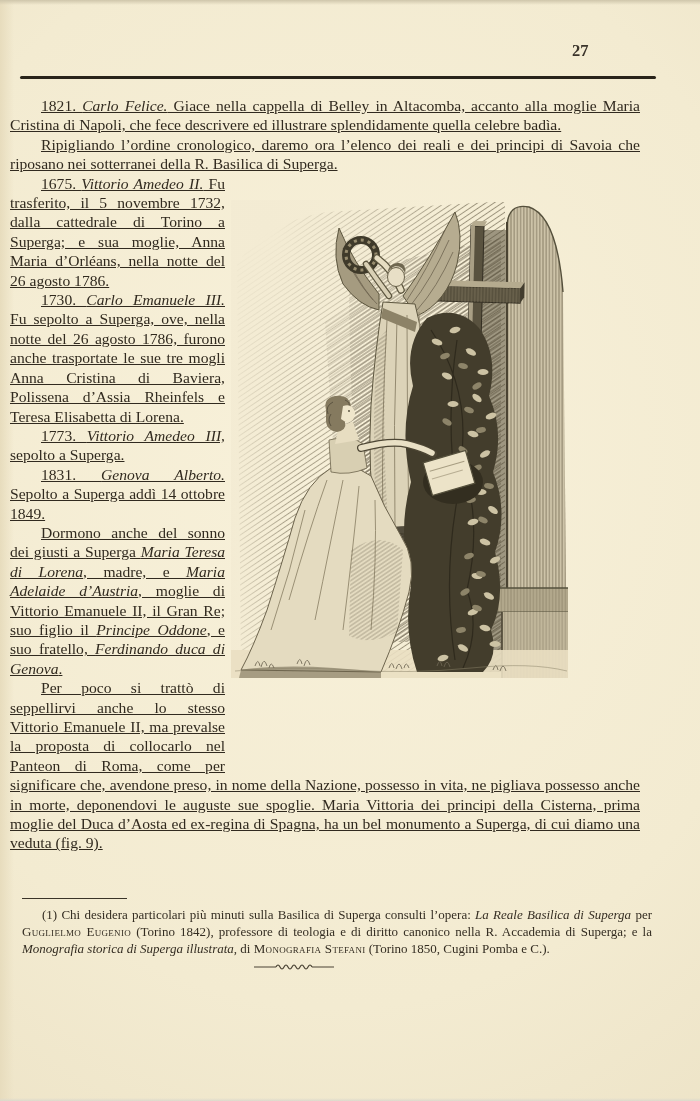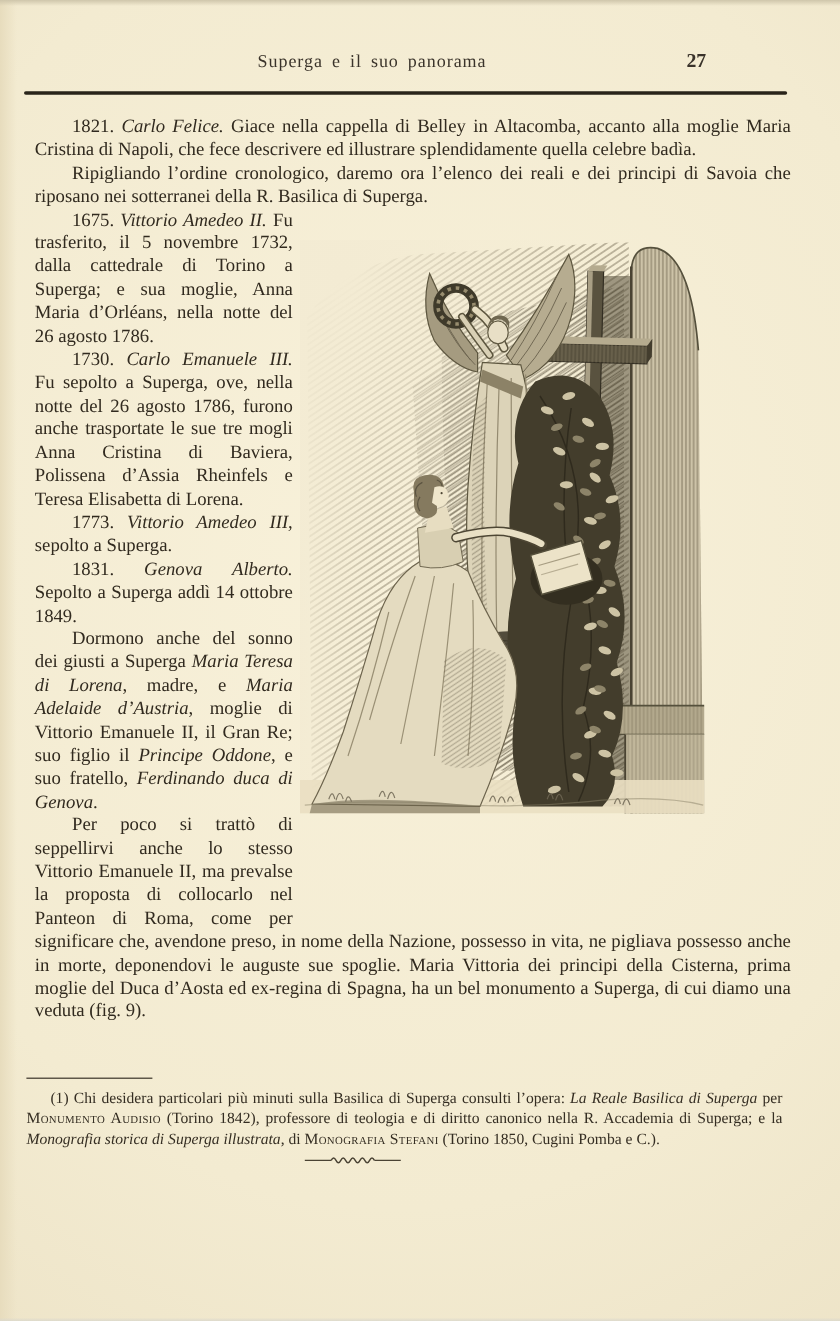--- a/index.html
+++ b/index.html
@@ -7,38 +7,37 @@
   .page{position:relative;width:700px;height:1101px;overflow:hidden;color:#312a1f;
     background:
       linear-gradient(0deg,#dcd9cc 0px,rgba(220,217,204,0) 3px),
       linear-gradient(180deg,#cfc6ab 0,rgba(207,198,171,0) 5px),
       linear-gradient(90deg,#e7dcbd 0,rgba(231,220,189,0) 14px),
       radial-gradient(120% 90% at 48% 42%, #f8f1da 0%, #f3ebd1 55%, #e9dec0 100%);}
   .running-head{position:absolute;top:44px;left:310px;transform:translateX(-50%);
     font-size:15px;letter-spacing:.8px;word-spacing:3px;color:#3a332a;white-space:nowrap;}
   .page-number{position:absolute;top:41px;left:572px;font-size:16.5px;color:#3a332a;font-weight:bold;}
   .head-rule{position:absolute;top:76px;left:20px;width:636px;height:2.6px;background:#29241a;border-radius:2px;}
-  .main{position:absolute;top:96px;left:29px;width:630px;text-align:justify;
-    font-size:15.6px;line-height:19.4px;}
+  .main{position:absolute;top:96px;left:10px;width:630px;text-align:justify;
+    font-size:15.6px;line-height:19.4px;text-decoration:underline;}
   .main p{margin:0;text-indent:31px;}
   figure.plate{float:right;width:409px;height:574px;margin:10px 0 0 6px;padding:16px 0 0 0;box-sizing:border-box;}
   .engraving{display:block;margin:0;}
   figcaption{width:380px;margin:10px 0 0 -21px;text-align:center;font-size:13.4px;line-height:17.5px;color:#3b342a;}
   .footnote{position:absolute;top:898px;left:22px;width:630px;}
   .footnote-rule{width:105px;border:0;border-top:1.3px solid #3a3428;margin:0 0 7px 0;}
   .footnote p{margin:0;font-size:13px;line-height:17px;text-align:justify;text-indent:20px;color:#342d22;}
   .sc{font-variant:small-caps;letter-spacing:.3px;}
   .tailpiece{display:block;margin:5px 0 0 230px;}
 </style>
 </head>
 <body>
 
 <div class="page">
 
-  <div class="running-head">Superga e il suo panorama</div>
   <div class="page-number">27</div>
   <div class="head-rule"></div>
 
   <div class="main">
     <p>1821. <i>Carlo Felice.</i> Giace nella cappella di Belley in Altacomba, accanto alla moglie Maria Cristina di Napoli, che fece descrivere ed illustrare splendidamente quella celebre badìa.</p>
     <p>Ripigliando l’ordine cronologico, daremo ora l’elenco dei reali e dei principi di Savoia che riposano nei sotterranei della R. Basilica di Superga.</p>
 
     <figure class="plate">
       <svg class="engraving" width="337" height="478" viewBox="0 0 337 478" role="img" aria-label="Incisione: angelo alato che depone una corona su una croce; figura femminile inginocchiata fra l’edera">
         <defs>
@@ -201,20 +200,20 @@
     <p>1675. <i>Vittorio Amedeo II.</i> Fu trasferito, il 5 novembre 1732, dalla cattedrale di Torino a Superga; e sua moglie, Anna Maria d’Orléans, nella notte del 26 agosto 1786.</p>
     <p>1730. <i>Carlo Emanuele III.</i> Fu sepolto a Superga, ove, nella notte del 26 agosto 1786, furono anche trasportate le sue tre mogli Anna Cristina di Baviera, Polissena d’Assia Rheinfels e Teresa Elisabetta di Lorena.</p>
     <p>1773. <i>Vittorio Amedeo III,</i> sepolto a Superga.</p>
     <p>1831. <i>Genova Alberto.</i> Sepolto a Superga addì 14 ottobre 1849.</p>
     <p>Dormono anche del sonno dei giusti a Superga <i>Maria Teresa di Lorena</i>, madre, e <i>Maria Adelaide d’Austria</i>, moglie di Vittorio Emanuele II, il Gran Re; suo figlio il <i>Principe Oddone</i>, e suo fratello, <i>Ferdinando duca di Genova</i>.</p>
     <p>Per poco si trattò di seppellirvi anche lo stesso Vittorio Emanuele II, ma prevalse la proposta di collocarlo nel Panteon di Roma, come per significare che, avendone preso, in nome della Nazione, possesso in vita, ne pigliava possesso anche in morte, deponendovi le auguste sue spoglie. Maria Vittoria dei principi della Cisterna, prima moglie del Duca d’Aosta ed ex-regina di Spagna, ha un bel monumento a Superga, di cui diamo una veduta (fig. 9).</p>
   </div>
 
   <div class="footnote">
     <hr class="footnote-rule">
-    <p>(1) Chi desidera particolari più minuti sulla Basilica di Superga consulti l’opera: <i>La Reale Basilica di Superga</i> per <span class="sc">Monumento Audisio</span> (Torino 1842), professore di teologia e di diritto canonico nella R. Accademia di Superga; e la <i>Monografia storica di Superga illustrata</i>, di <span class="sc">Monografia Stefani</span> (Torino 1850, Cugini Pomba e C.).</p>
+    <p>(1) Chi desidera particolari più minuti sulla Basilica di Superga consulti l’opera: <i>La Reale Basilica di Superga</i> per <span class="sc">Guglielmo Eugenio</span> (Torino 1842), professore di teologia e di diritto canonico nella R. Accademia di Superga; e la <i>Monografia storica di Superga illustrata</i>, di <span class="sc">Monografia Stefani</span> (Torino 1850, Cugini Pomba e C.).</p>
     <svg class="tailpiece" width="84" height="10" viewBox="0 0 84 10">
       <path d="M2,5 H24 M60,5 H82" stroke="#4a4334" stroke-width="1.1" fill="none"></path>
       <path d="M24,5 q2,-4 4,0 q2,4 4,0 q2,-4 4,0 q2,4 4,0 q2,-4 4,0 q2,4 4,0 q2,-4 4,0 q2,4 4,0 q2,-4 4,0" stroke="#4a4334" stroke-width="1.2" fill="none"></path>
     </svg>
   </div>
 
 </div>
 
 </body></html>

